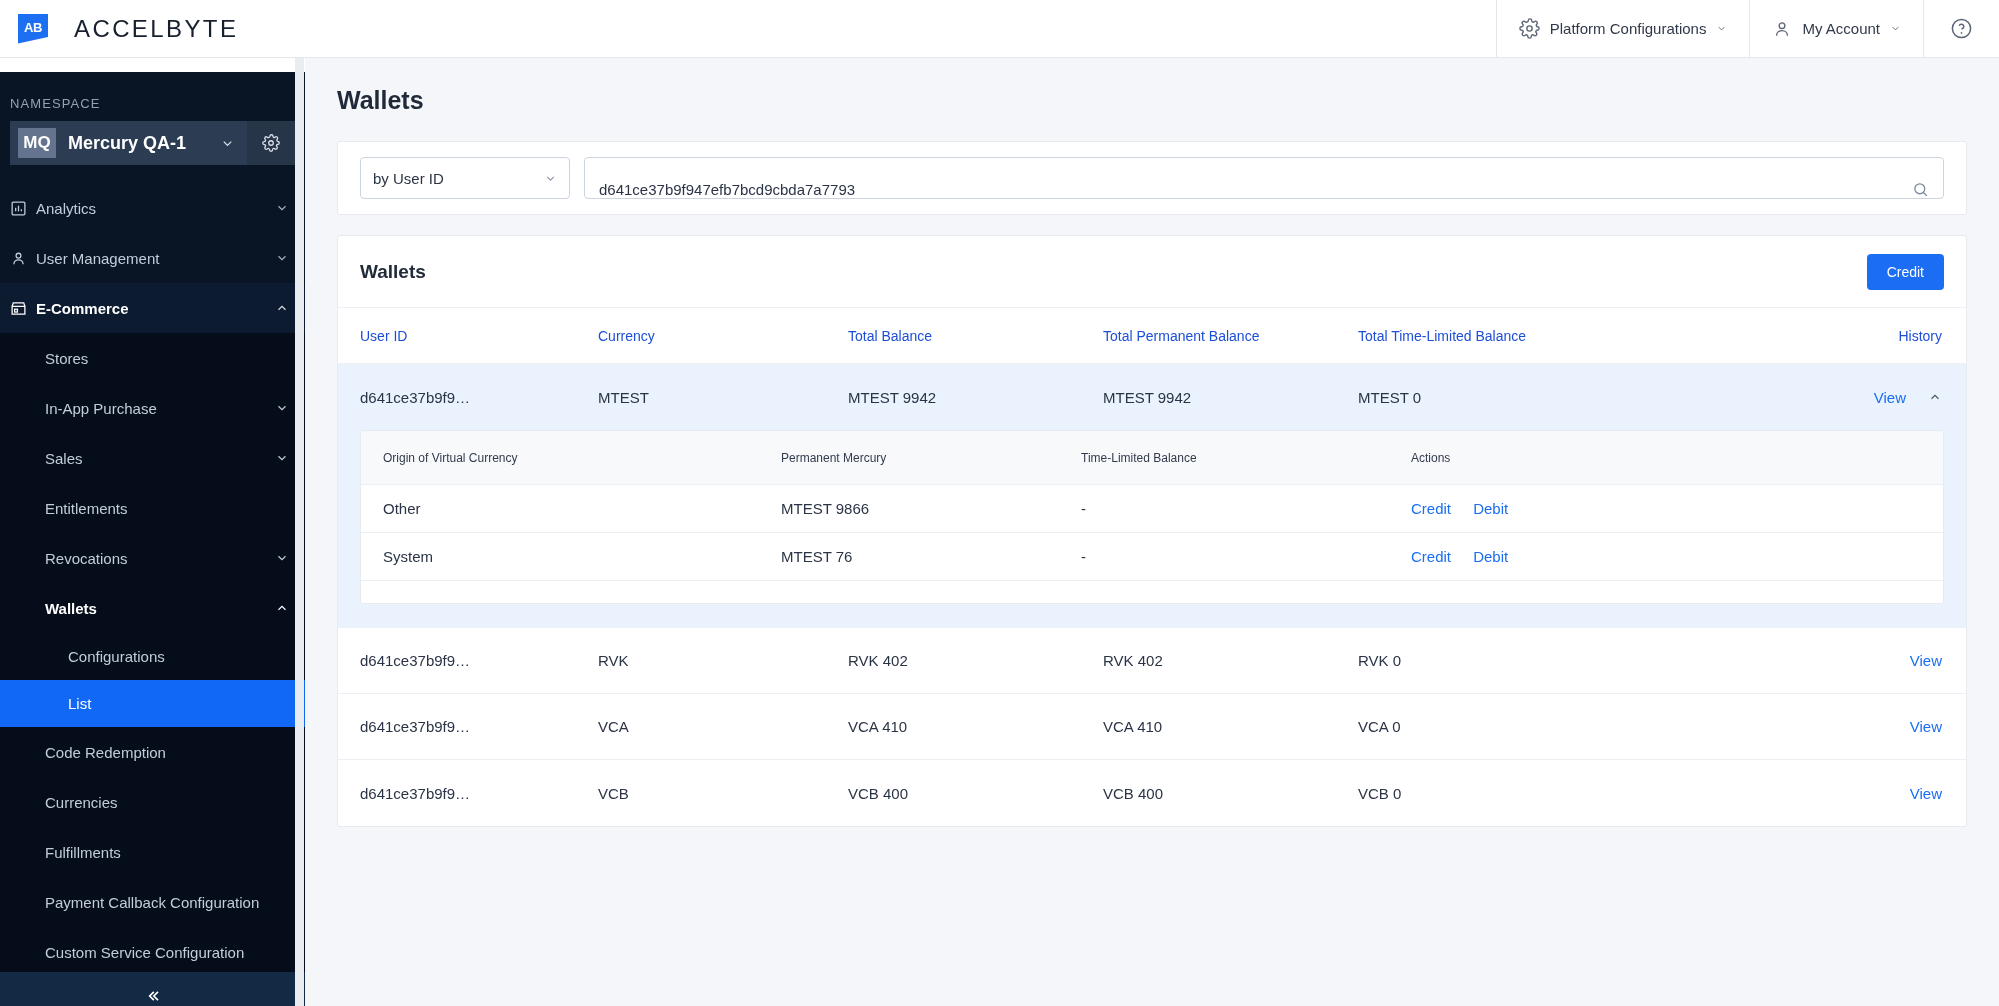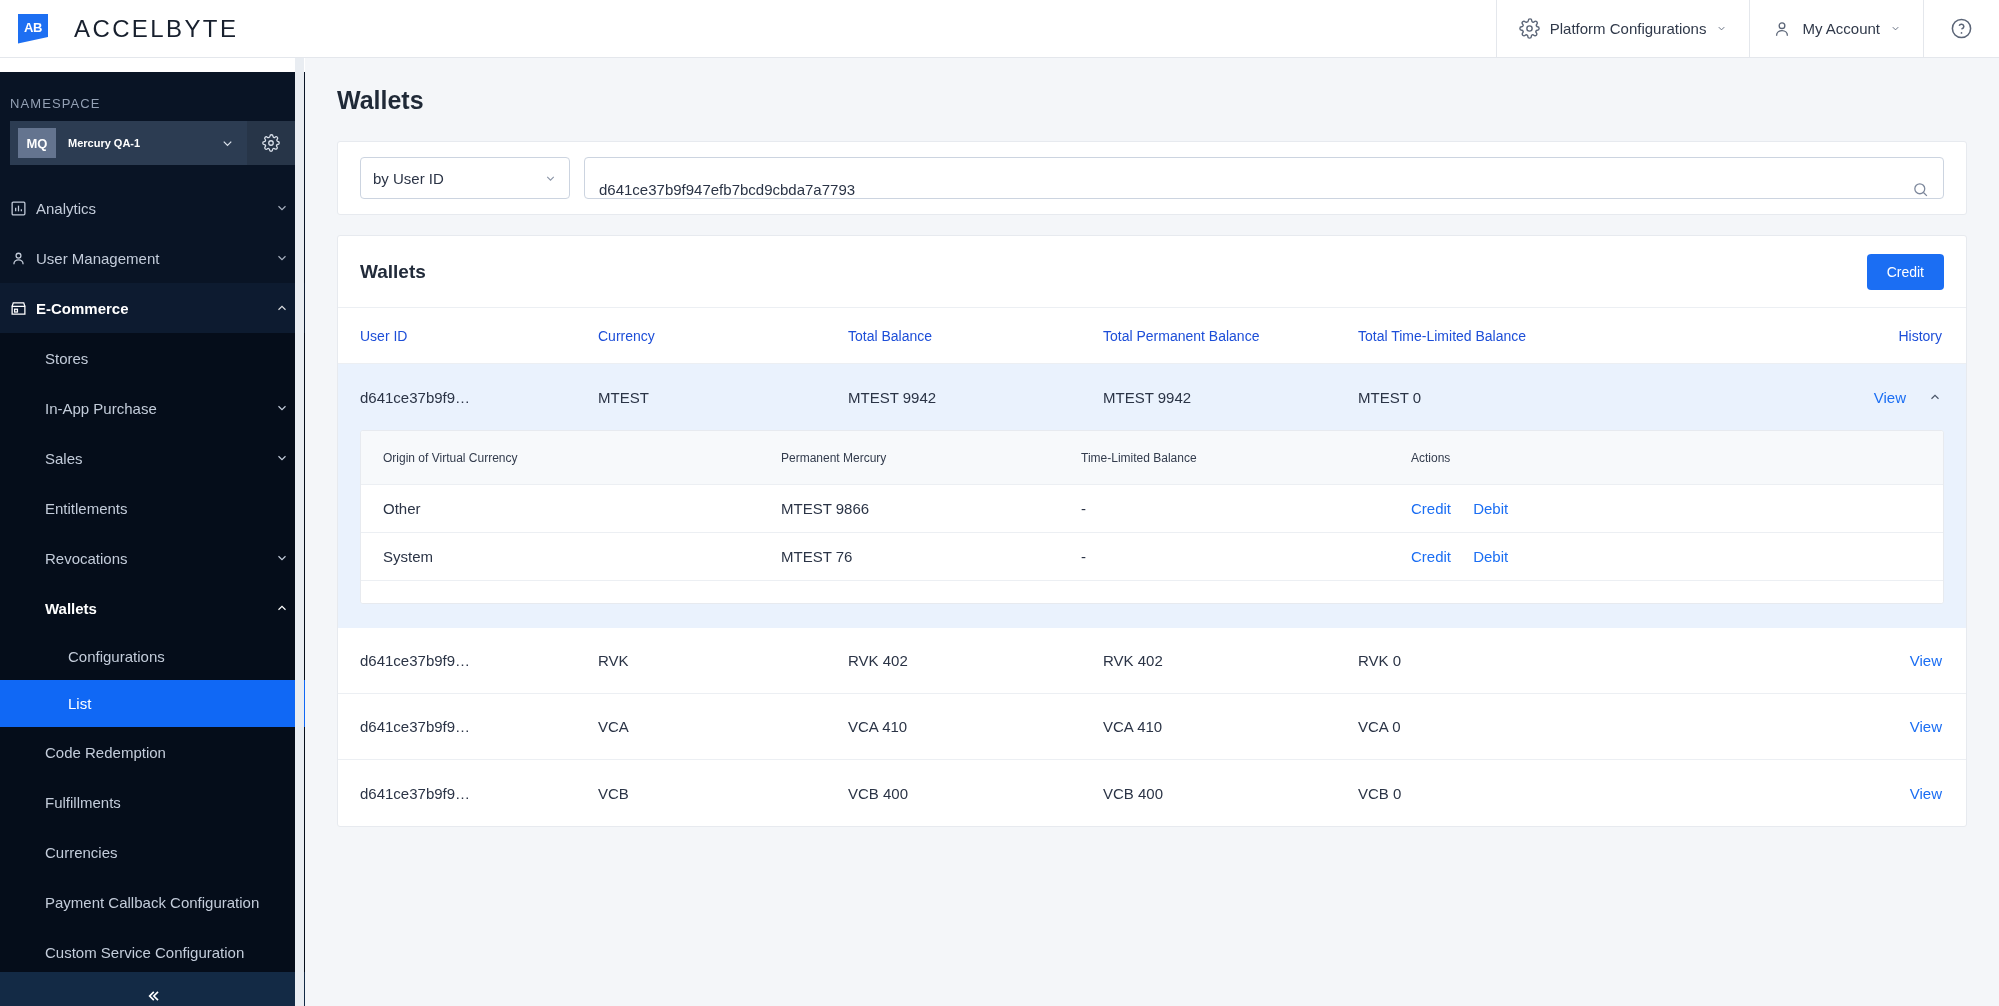--- a/index.html
+++ b/index.html
@@ -45,24 +45,24 @@
   .ns-label {
     color: #93a0b4; font-size: 13px; letter-spacing: 1.1px;
     padding: 24px 0 10px 10px;
   }
   .ns-box { display: flex; margin: 0 10px 0 10px; height: 44px; }
   .ns-main {
     flex: 1; background: #2c3c52; display: flex; align-items: center;
     padding-left: 8px; gap: 12px; cursor: pointer;
   }
   .ns-badge {
-    background: #64748f; color: #fff; font-size: 13px; font-weight: bold;
+    background: #64748f; color: #fff; font-size: 17px; font-weight: bold;
     width: 38px; height: 30px; display: flex; align-items: center; justify-content: center;
   }
-  .ns-name { color: #fff; font-size: 11px; font-weight: bold; flex: 1; }
+  .ns-name { color: #fff; font-size: 18px; font-weight: bold; flex: 1; }
   .ns-chev { color: #dbe2ec; margin-right: 12px; }
   .ns-gear {
     width: 48px; background: #273548; display: flex; align-items: center;
     justify-content: center; cursor: pointer;
   }
 
   .nav { margin-top: 18px; }
   .nav-item {
     display: flex; align-items: center; height: 50px; padding: 0 16px 0 10px;
     color: #c3ccda; font-size: 15px; cursor: pointer; position: relative;
@@ -336,24 +336,24 @@
       </div>
 
       <div class="nav-sub2 selected">
         <span>List</span>
       </div>
 
       <div class="nav-sub">
         <span class="lbl">Code Redemption</span>
       </div>
       <div class="nav-sub">
+        <span class="lbl">Currencies</span>
+      </div>
+      <div class="nav-sub">
         <span class="lbl">Fulfillments</span>
-      </div>
-      <div class="nav-sub">
-        <span class="lbl">Currencies</span>
       </div>
       <div class="nav-sub">
         <span class="lbl">Payment Callback Configuration</span>
       </div>
       <div class="nav-sub">
         <span class="lbl">Custom Service Configuration</span>
       </div>
 
     </div>
   </div>

